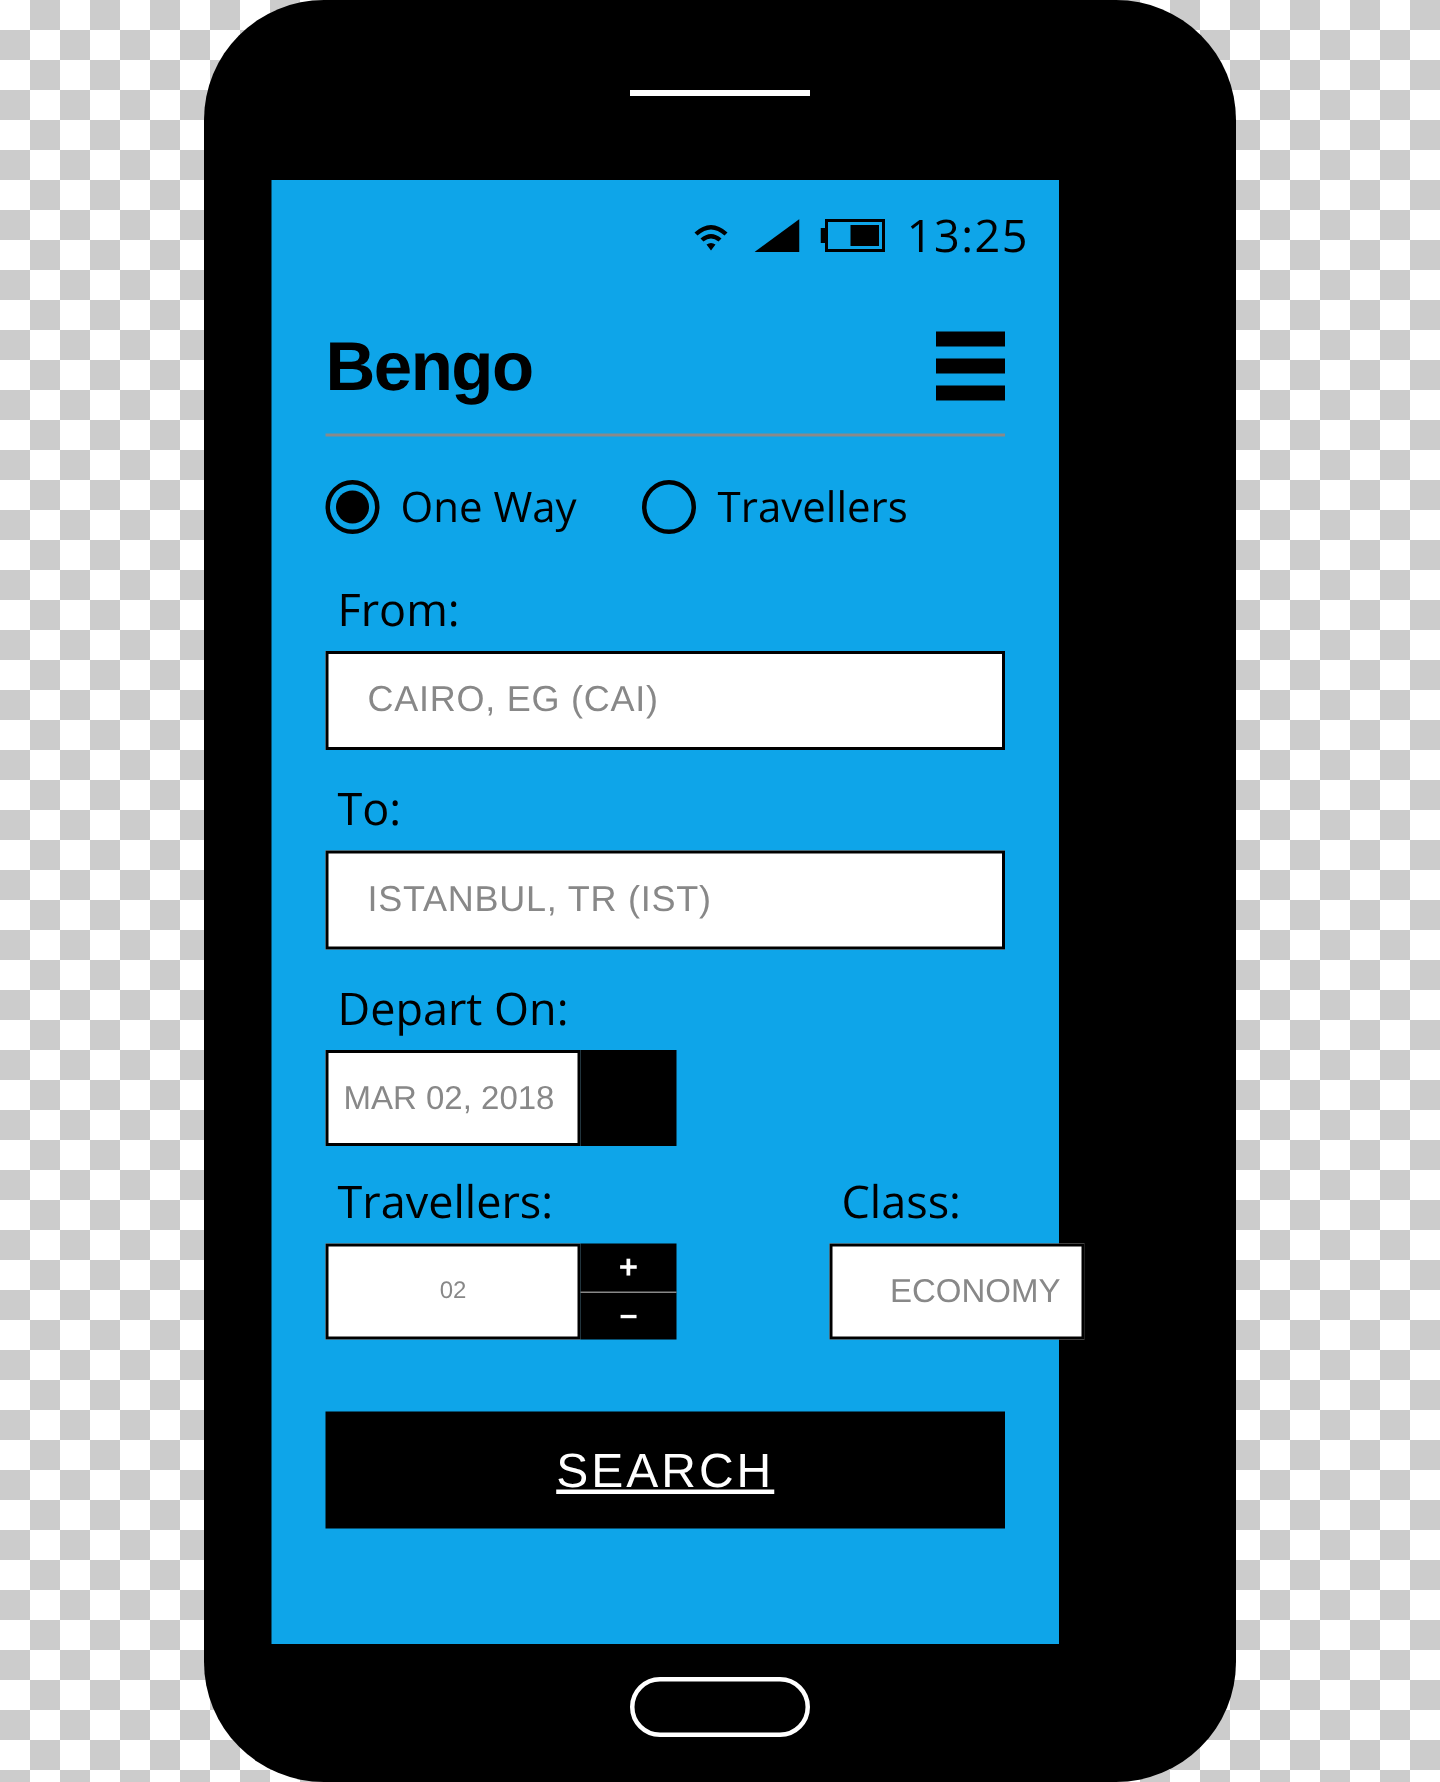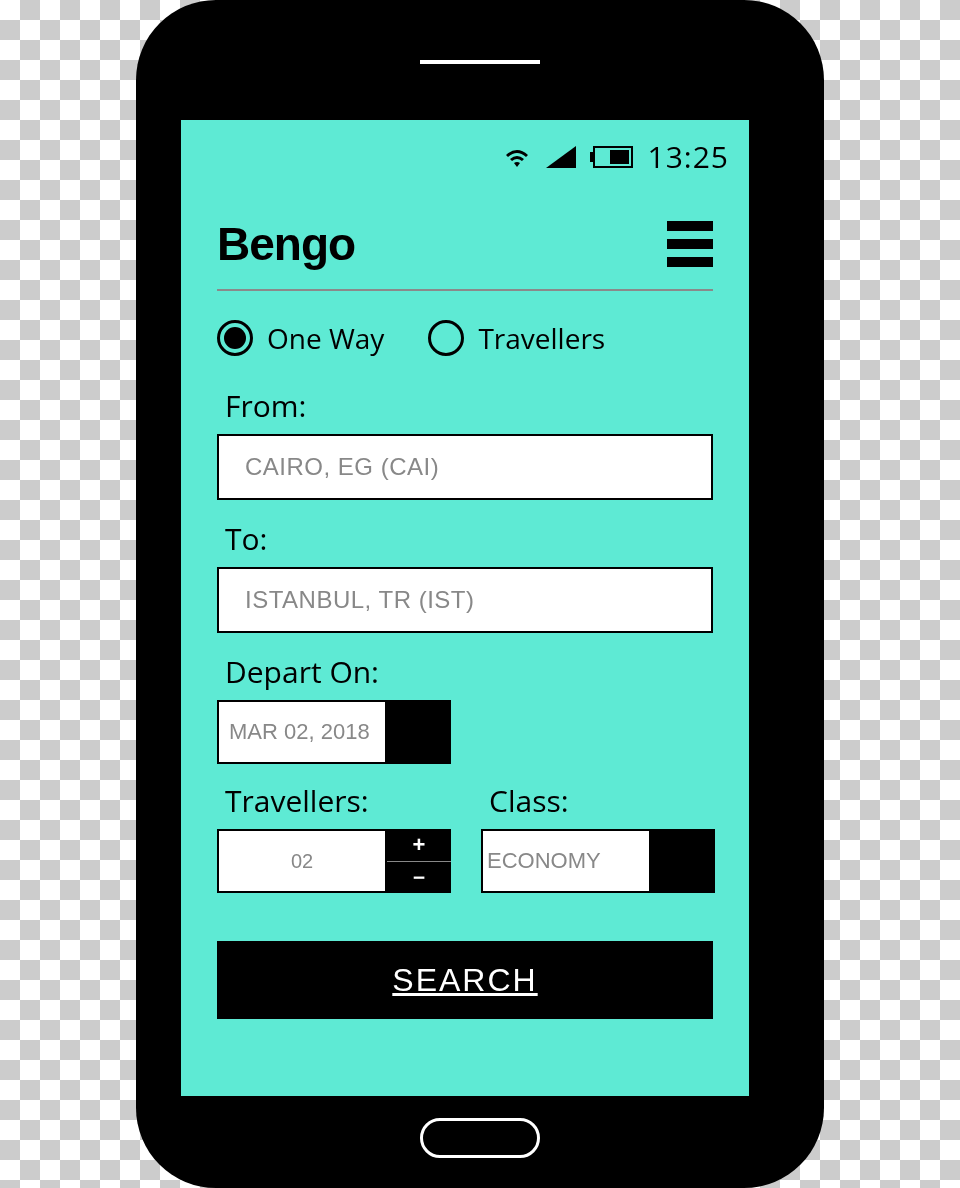--- a/index.html
+++ b/index.html
@@ -41,23 +41,23 @@
     transform: translateX(-50%);
     width: 120px;
     height: 40px;
     border: 3px solid #fff;
     border-radius: 22px;
   }
   .screen {
     position: absolute;
     left: 45px;
     top: 120px;
-    width: 568px;
+    width: 525px;
     height: 976px;
-    background: #5eead4;
+    background: #0ea5e9;
     padding: 0;
   }
   .status-bar {
     display: flex;
     justify-content: flex-end;
     align-items: center;
     gap: 14px;
     padding: 16px 20px 10px 20px;
     color: #000;
     font-size: 30px;
@@ -146,31 +146,31 @@
     color: #888;
   }
   .date-btn {
     width: 64px;
     height: 64px;
     background: #000;
     border: none;
   }
   .two-col {
     display: flex;
-    gap: 30px;
+    gap: 102px;
     margin-top: 10px;
   }
   .col { flex: 0 0 auto; }
   .stepper-row { display: flex; }
   .stepper-input {
     width: 170px;
     height: 64px;
     border: 2px solid #000;
     background: #fff;
-    font-size: 20px;
+    font-size: 16px;
     text-align: center;
     color: #888;
   }
   .stepper-btns {
     display: flex;
     flex-direction: column;
     width: 64px;
   }
   .stepper-btns button {
     flex: 1;
@@ -183,22 +183,23 @@
     cursor: pointer;
   }
   .stepper-btns button:first-child { border-bottom: 1px solid #888; }
   .class-row { display: flex; }
   .class-input {
     width: 170px;
     height: 64px;
     border: 2px solid #000;
     background: #fff;
     font-size: 22px;
-    padding: 0 4px;
+    padding: 0 14px;
     color: #888;
+    text-align: right;
   }
   .class-btn {
     width: 64px;
     height: 64px;
     background: #000;
     border: none;
   }
   .search-button {
     width: 100%;
     height: 78px;

